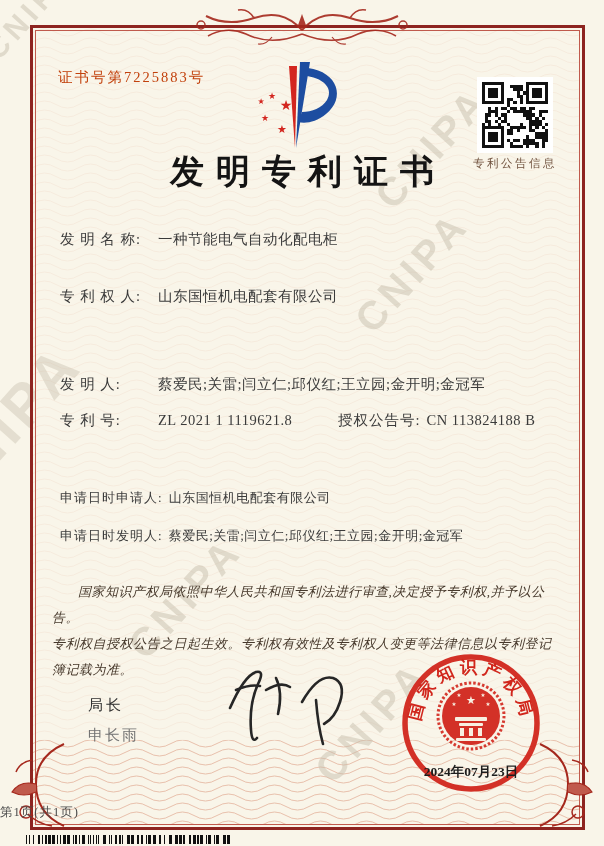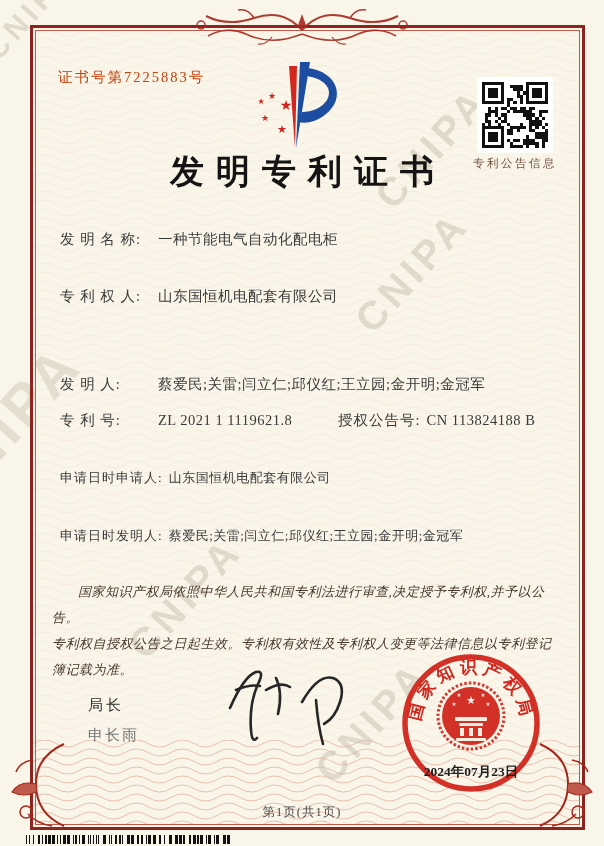--- a/index.html
+++ b/index.html
@@ -28,33 +28,33 @@
          font-size:34px;font-weight:bold;letter-spacing:12px;text-indent:12px;color:#141414;}
   
   .row{position:absolute;left:60px;z-index:4;font-size:14.5px;color:#3a3a3a;white-space:nowrap;}
   .row .flabel{display:inline-block;min-width:92px;letter-spacing:1px;}
   .row .fvalue{margin-left:6px;letter-spacing:.5px;}
   .row .pair2{position:absolute;left:272px;top:0;}
   .row .pair2 .flabel{min-width:0;margin-left:6px;}
   .row.sm{font-size:13px;}
   .row.sm .flabel{min-width:96px;}
   .r0{top:230px}.r1{top:287px}.r2{top:332px}.r3{top:375px}
-  .r4{top:411px}.r5{top:447px}.r6{top:469px}.r7{top:527px}
+  .r4{top:411px}.r5{top:447px}.r6{top:489px}.r7{top:527px}
   
   .legal{left:52px;top:579px;width:504px;z-index:4;font-size:13px;line-height:26px;
          color:#46382b;font-style:italic;letter-spacing:.5px;}
   .legal .l1{text-indent:2em;}
   
   .sig-title{left:88px;top:696px;z-index:4;font-size:15px;letter-spacing:3px;color:#2e2e2e;}
   .sig-name{left:88px;top:726px;z-index:4;font-size:15px;letter-spacing:2px;color:#737373;}
   .sig-hand{left:202px;top:660px;z-index:4;}
   
   .seal{left:398px;top:650px;z-index:5;}
   
-  .footer{left:0;top:804px;width:604px;text-align:center;z-index:4;
+  .footer{left:0;top:804px;width:604px;z-index:4;
           font-size:12.5px;letter-spacing:1px;color:#4a4a4a;}
   .barcode{left:26px;top:835px;z-index:4;}
   .flourish{z-index:4;}
 </style>
 </head>
 <body>
 
 <div class="page">
 
   <svg class="abs waves" width="546" height="796">

